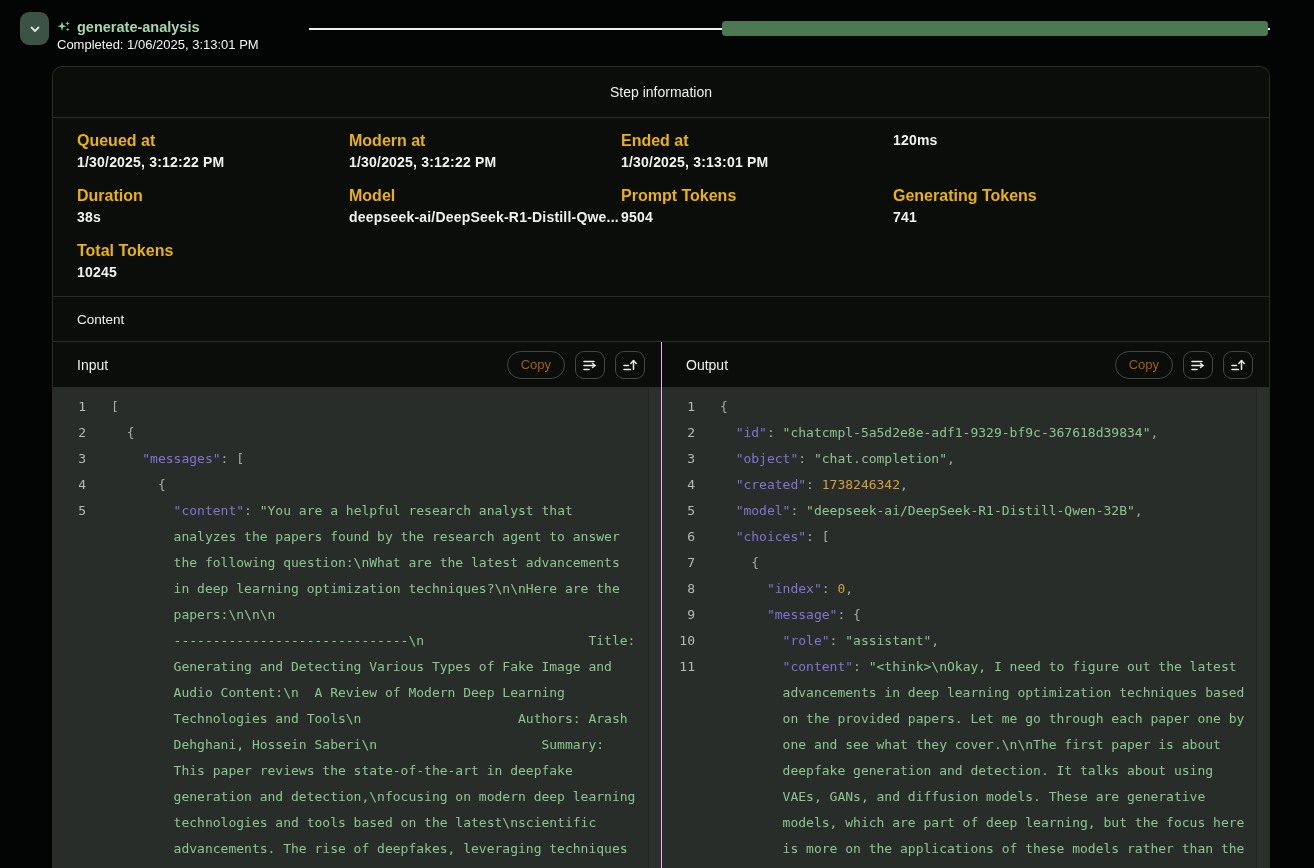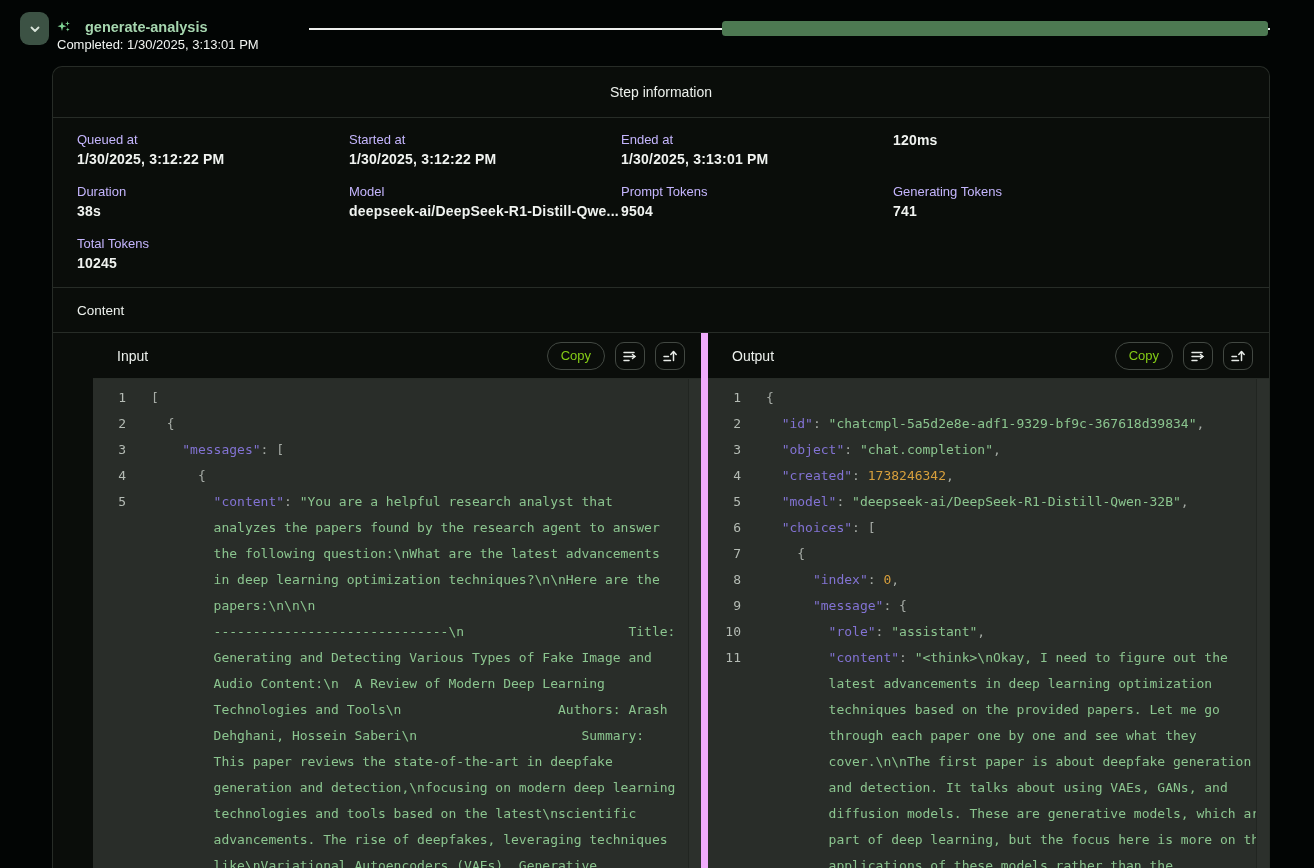--- a/index.html
+++ b/index.html
@@ -7,51 +7,51 @@
     width:1314px;height:868px;overflow:hidden;position:relative;
     background:#020504;color:#eef2ee;
     font-family:"Liberation Sans",sans-serif;
   }
   
   .expand-btn{
     position:absolute;left:20px;top:12px;width:29px;height:33px;
     border-radius:9px;border:none;background:#3c5244;cursor:pointer;
     display:flex;align-items:center;justify-content:center;padding:0;
   }
-  .run-title{position:absolute;left:85px;top:19px;font-size:14.5px;font-weight:600;color:#a6d6af;}
+  .run-title{position:absolute;left:77px;top:19px;font-size:14.5px;font-weight:600;color:#a6d6af;}
   .sparkles{position:absolute;left:56px;top:19px;}
   .completed{position:absolute;left:57px;top:37px;font-size:13px;color:#f2f5f2;}
   .tl-line{position:absolute;left:309px;top:28px;width:961px;height:1.5px;background:#eef0ee;}
   .tl-bar{position:absolute;left:722px;top:21px;width:546px;height:15px;border-radius:3.5px;background:#4d7952;cursor:pointer;}
 
   
   .panel{
     position:absolute;left:52px;top:66px;width:1216px;height:802px;
     background:#0a0d0a;border:1px solid #272c27;border-bottom:none;
     border-radius:10px 10px 0 0;overflow:hidden;display:flex;flex-direction:column;
   }
   .step-header{height:50px;flex:none;display:flex;align-items:center;padding:0 24px;
     font-size:14px;font-weight:500;color:#edf1ed;border-bottom:1px solid #272c27;justify-content:center;}
   .step-body{flex:none;display:grid;grid-template-columns:272px 272px 272px 1fr;
     row-gap:17px;padding:14px 24px 16px 24px;}
-  .field .flabel{font-size:13px;color:#c4b5fd;margin-bottom:4px;}
+  .field .flabel{font-size:16px;color:#eab308;margin-bottom:4px;font-weight:bold;}
   .field .fvalue{font-size:14px;font-weight:700;color:#f0f3f0;letter-spacing:.2px;}
   .content-header{height:44px;flex:none;display:flex;align-items:center;padding:0 24px;
     font-size:13.5px;font-weight:500;color:#edf1ed;
     border-top:1px solid #272c27;border-bottom:1px solid #272c27;}
 
   .split{flex:1;display:flex;min-height:0;}
   .section{display:flex;flex-direction:column;min-width:0;}
-  .section.inp{width:608px;flex:none;border-right:7px solid #f0abfc;margin-left:40px;}
+  .section.inp{width:608px;flex:none;border-right:1px solid #f0abfc;}
   .section.outp{flex:1;}
   .sec-header{height:45px;flex:none;display:flex;align-items:center;gap:10px;
     padding:0 16px 0 24px;border-bottom:1px solid #272c27;}
   .sec-title{flex:1;font-size:14px;font-weight:500;color:#edf1ed;}
   .copy-btn{height:28px;padding:0 13px;border-radius:14px;border:1px solid #424842;
-    background:transparent;color:#84cc16;font-size:13px;font-family:inherit;cursor:pointer;}
+    background:transparent;color:#a16207;font-size:13px;font-family:inherit;cursor:pointer;}
   .icon-btn{width:30px;height:28px;border-radius:9px;border:1px solid #424842;
     background:transparent;display:flex;align-items:center;justify-content:center;cursor:pointer;padding:0;}
 
   
   .code{
     flex:1;position:relative;overflow:hidden;background:#292d29;
     font-family:"DejaVu Sans Mono",monospace;font-size:13px;line-height:26px;
     padding-top:6px;
   }
   .scroll-track{position:absolute;right:0;top:0;bottom:0;width:12px;
@@ -76,37 +76,37 @@
   </span>
 </button>
 <span class="sparkles">
   <svg width="16" height="16" viewBox="0 0 16 16" fill="#7ed293">
     <path d="M6 2.5 L7.1 6.1 L10.5 7.2 L7.1 8.3 L6 11.9 L4.9 8.3 L1.5 7.2 L4.9 6.1 Z"></path>
     <path d="M11.5 2 L12.1 3.9 L14 4.5 L12.1 5.1 L11.5 7 L10.9 5.1 L9 4.5 L10.9 3.9 Z"></path>
     <path d="M11.8 8.6 L12.3 10 L13.7 10.5 L12.3 11 L11.8 12.4 L11.3 11 L9.9 10.5 L11.3 10 Z"></path>
   </svg>
 </span>
 <span class="run-title">generate-analysis</span>
-<span class="completed">Completed: 1/30/2025, 3:13:01 PM</span>
+<span class="completed">Completed: 1/06/2025, 3:13:01 PM</span>
 <div class="tl-line"></div>
 <div class="tl-bar"></div>
 
 <div class="panel">
 
   <div class="step-header">
     <span>Step information</span>
   </div>
 
   <div class="step-body">
       <div class="field">
         <div class="flabel">Queued at</div>
         <div class="fvalue">1/30/2025, 3:12:22 PM</div>
       </div>
       <div class="field">
-        <div class="flabel">Started at</div>
+        <div class="flabel">Modern at</div>
         <div class="fvalue">1/30/2025, 3:12:22 PM</div>
       </div>
       <div class="field">
         <div class="flabel">Ended at</div>
         <div class="fvalue">1/30/2025, 3:13:01 PM</div>
       </div>
       <div class="field">
         <div class="fvalue">120ms</div>
       </div>
       <div class="field">

